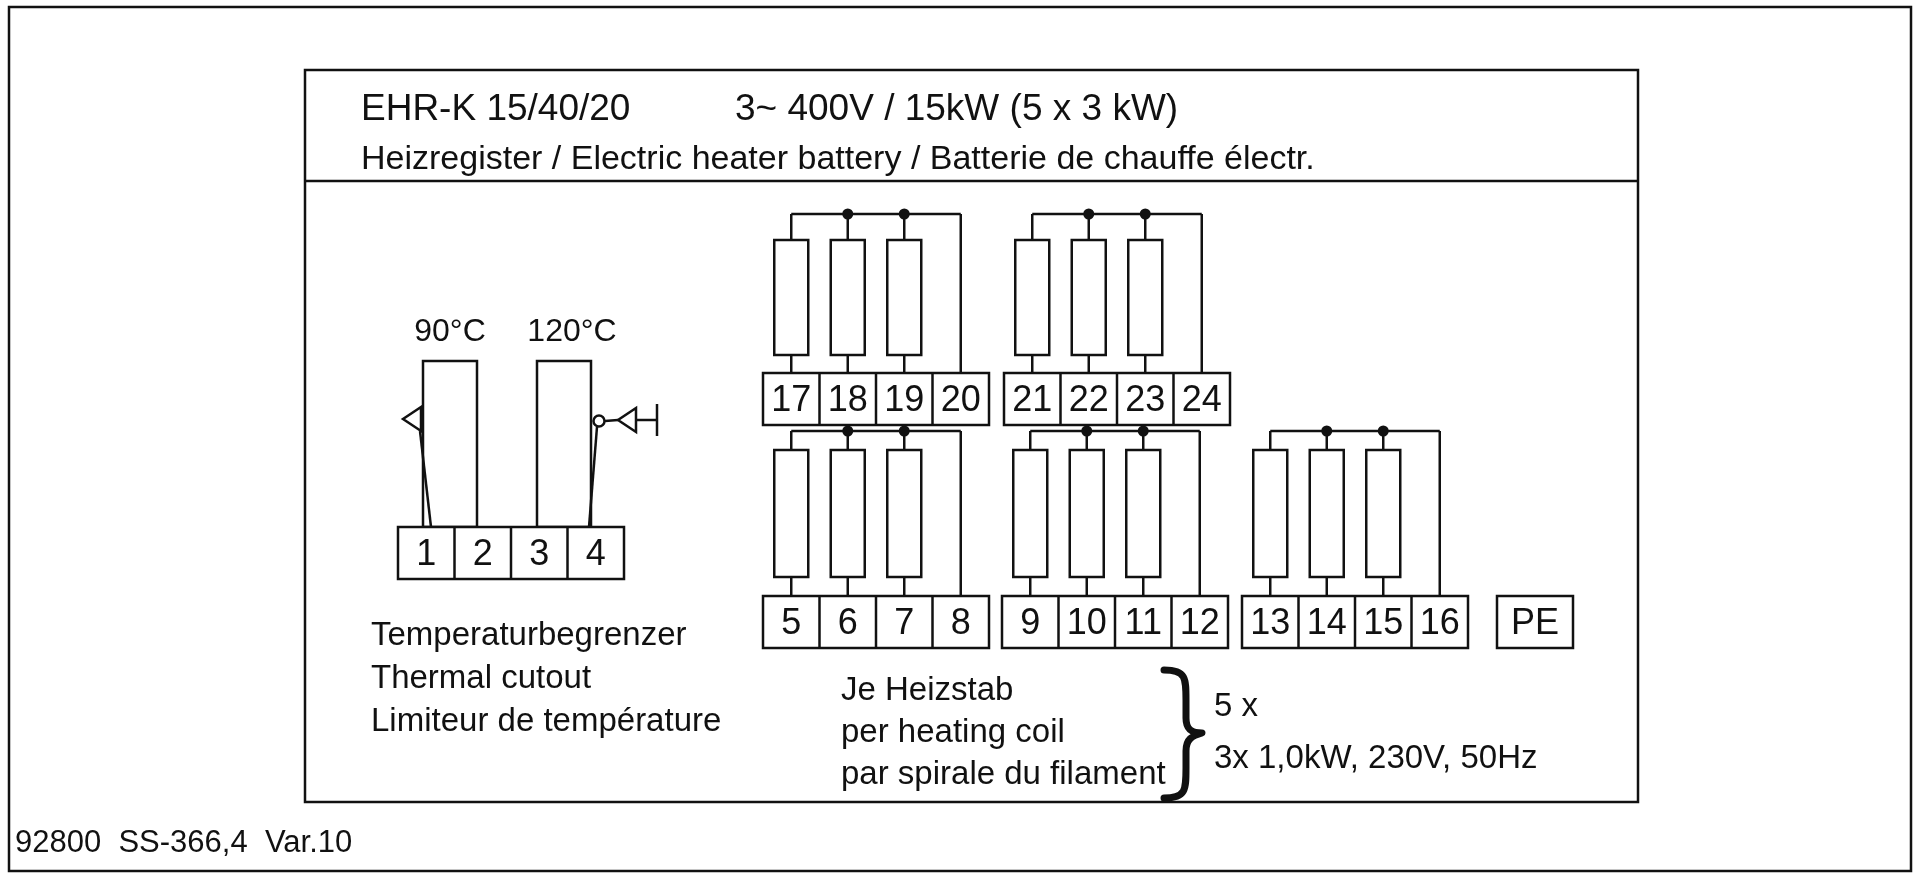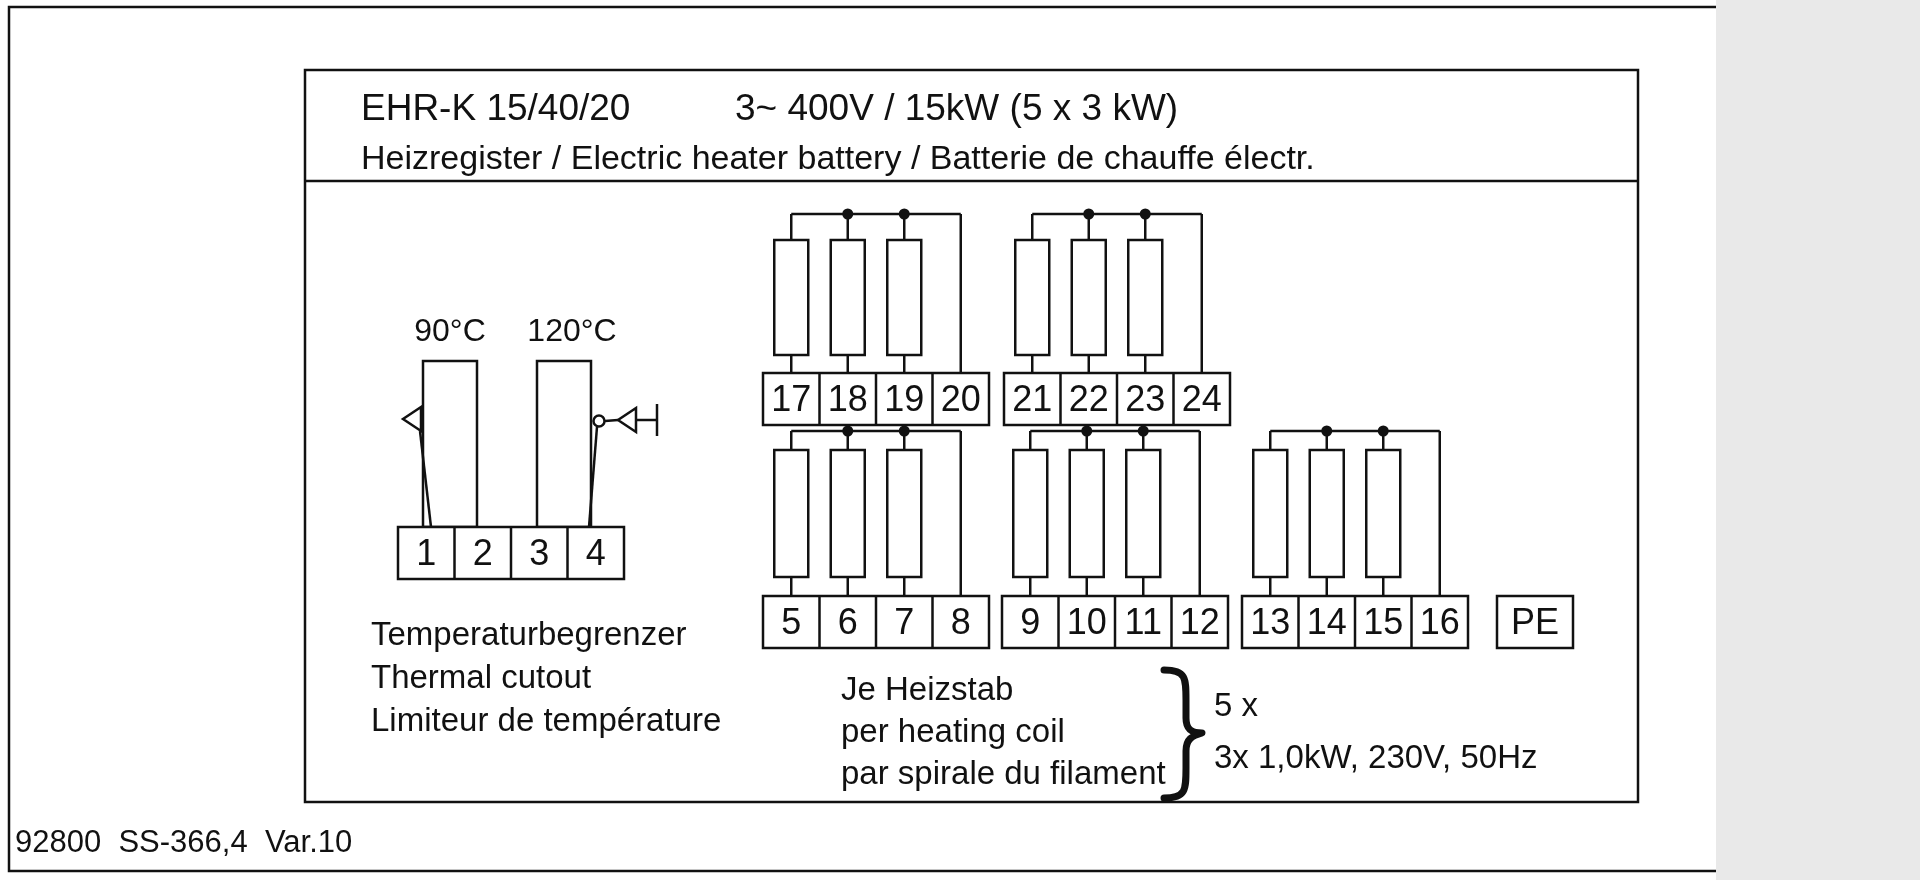--- a/index.html
+++ b/index.html
@@ -1,17 +1,17 @@
 <!DOCTYPE html>
 <html style="--ink: #111111; --paper: #ffffff;"><head>
 <meta charset="utf-8">
 <style>
   :root{ --ink:#111111; --paper:#ffffff; }
   html,body{margin:0;padding:0;background:#e9e9e9;}
-  .canvas{position:relative;width:1716px;height:880px;background:var(--paper);overflow:hidden;}
+  .canvas{position:relative;width:1920px;height:880px;background:var(--paper);overflow:hidden;}
   svg{position:absolute;left:0;top:0;}
   .ln{fill:none;stroke:var(--ink);stroke-width:2.5;}
   .bx{fill:var(--paper);stroke:var(--ink);stroke-width:2.5;}
   .dot{fill:var(--ink);stroke:none;}
   .brace{fill:none;stroke:var(--ink);stroke-width:7;stroke-linecap:round;stroke-linejoin:round;}
   text{fill:var(--ink);font-family:"Liberation Sans","DejaVu Sans",sans-serif;white-space:pre;}
   .h1{font-size:37px;}
   .h2{font-size:34px;}
   .lab{font-size:33px;}
   .tmp{font-size:32px;text-anchor:middle;}

